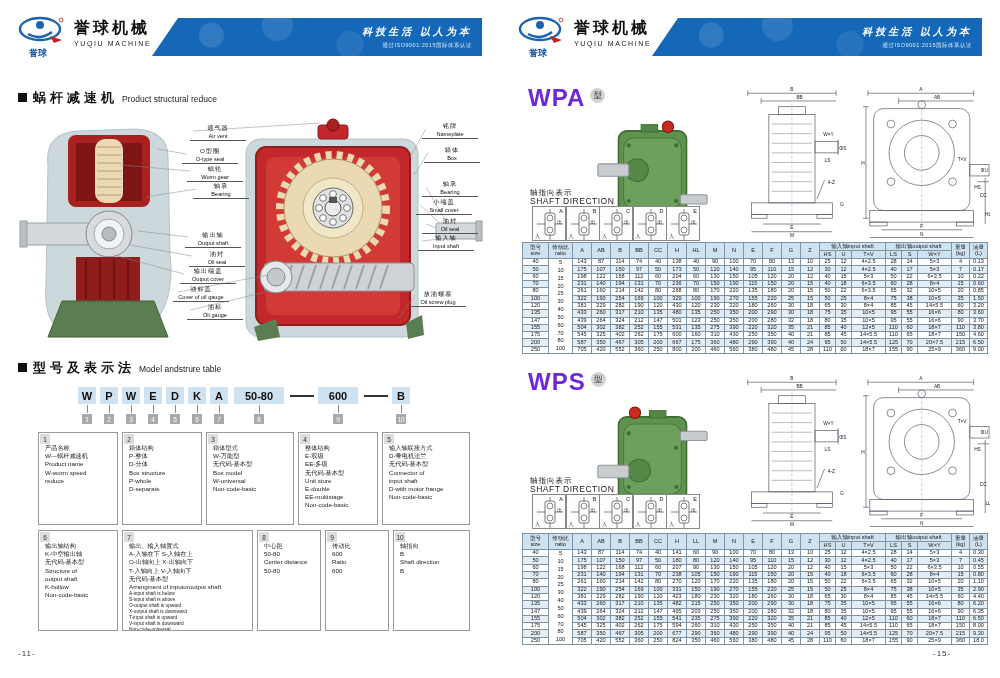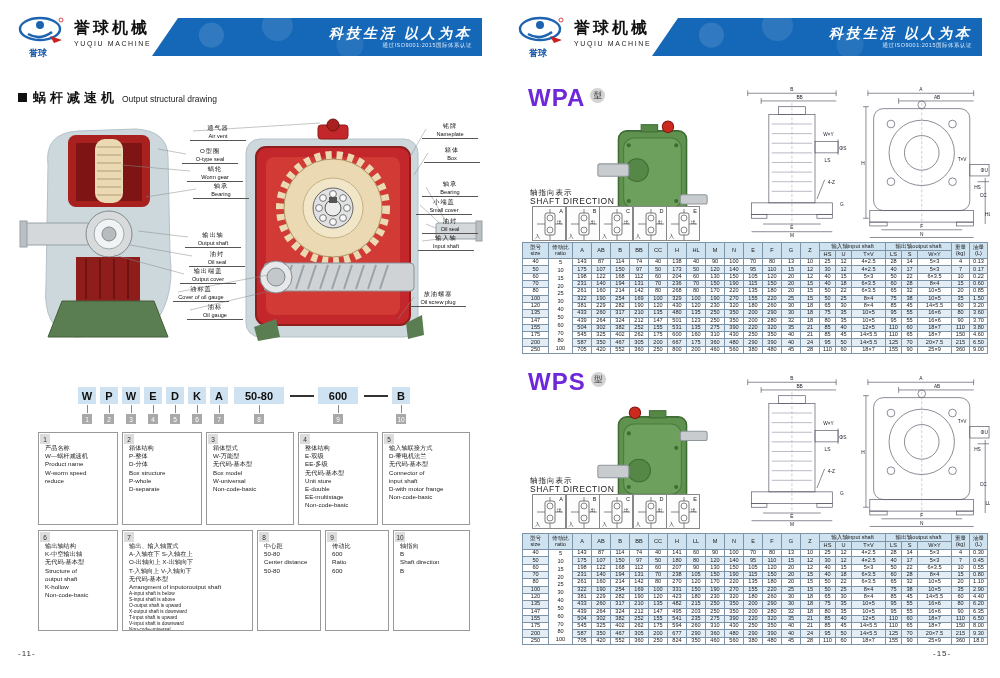--- a/index.html
+++ b/index.html
@@ -12,21 +12,21 @@
   .hdr { position:absolute; top:12px; left:0; width:500px; height:50px; }
   .logo { position:absolute; left:16px; top:2px; width:52px; height:46px; }
   .brand { position:absolute; left:74px; top:6px; }
   .brand .cn { font-size:16px; font-weight:bold; letter-spacing:3px; color:#111; }
   .brand .en { font-size:7px; letter-spacing:1.6px; color:#222; margin-top:1px; }
   .banner { position:absolute; left:152px; top:6px; width:330px; height:38px; background:#1568b8;
             clip-path:polygon(26px 0, 100% 0, 100% 100%, 0 100%);
             background-image:radial-gradient(circle at 18% 45%, rgba(255,255,255,.12) 0 12px, transparent 13px),
                              radial-gradient(circle at 38% 20%, rgba(255,255,255,.10) 0 15px, transparent 16px),
                              radial-gradient(circle at 60% 70%, rgba(255,255,255,.08) 0 13px, transparent 14px); }
-  .banner .slogan { position:absolute; right:10px; top:7px; color:#fff; font-size:14px; font-weight:bold; font-style:italic; letter-spacing:3px;text-align:right; }
+  .banner .slogan { position:absolute; right:10px; top:7px; color:#fff; font-size:10px; font-weight:bold; font-style:italic; letter-spacing:3px;text-align:right; }
   .banner .cert { position:absolute; right:10px; top:24px; color:#dfeaf6; font-size:5.5px; letter-spacing:.5px; }
 
   
   .sec-title { position:absolute; left:18px; white-space:nowrap; }
   .sec-title .sq { display:inline-block; width:9px; height:9px; background:#111; margin-right:6px; }
   .sec-title .cn { font-size:13px; font-weight:bold; letter-spacing:4px; color:#111; }
   .sec-title .en { font-size:8.5px; color:#222; margin-left:4px; }
 
   
   .structure { position:absolute; left:18px; top:105px; width:470px; height:248px; }
@@ -95,21 +95,21 @@
         <div class="cn">誉球机械</div>
         <div class="en">YUQIU MACHINE</div>
       </div>
       <div class="banner">
         <div class="slogan">科技生活 以人为本</div>
         <div class="cert">通过ISO9001:2015国际体系认证</div>
       </div>
     </div>
 
     <div class="sec-title" style="top:88px;">
-      <span class="sq"></span><span class="cn">蜗杆减速机</span><span class="en">Output structural drawing</span>
+      <span class="sq"></span><span class="cn">蜗杆减速机</span><span class="en">Product structural reduce</span>
     </div>
 
     <div class="structure">
       <svg width="470" height="248" viewBox="0 0 470 248">
 
         <path d="M30,60 Q26,28 60,26 L118,24 Q150,26 150,52 L152,150 Q158,200 128,228 L58,232 Q24,226 28,180 Z" fill="#ccd8dc" stroke="#b4c2c8" stroke-width="1"></path>
         <rect x="50" y="30" width="82" height="72" rx="8" fill="#a8211f"></rect>
         <rect x="58" y="38" width="66" height="58" fill="#7e1414"></rect>
         <rect x="77" y="34" width="28" height="64" rx="10" fill="#ead9b2"></rect>
         <g stroke="#c4b186" stroke-width="1.5">
@@ -258,20 +258,23 @@
             <span class="cn">输入轴</span>
             <span class="en">Input shaft</span>
           </div>
           <div class="struct-label" style="left: 392px; top: 185px;">
             <span class="cn">放油螺塞</span>
             <span class="en">Oil screw plug</span>
           </div>
         </div>
     </div>
 
+    <div class="sec-title" style="top:358px;">
+      <span class="sq"></span><span class="cn">型号及表示法</span><span class="en">Model andstrure table</span>
+    </div>
 
     <div id="code-row">
         <div class="code-box" style="left: 78px; top: 387px; width: 18px;">W</div>
         <div class="code-tick" style="left: 87px; top: 405px;"></div>
         <div class="code-num" style="left: 82px; top: 414px;">1</div>
         <div class="code-box" style="left: 100px; top: 387px; width: 18px;">P</div>
         <div class="code-tick" style="left: 109px; top: 405px;"></div>
         <div class="code-num" style="left: 104px; top: 414px;">2</div>
         <div class="code-box" style="left: 122px; top: 387px; width: 18px;">W</div>
         <div class="code-tick" style="left: 131px; top: 405px;"></div>

